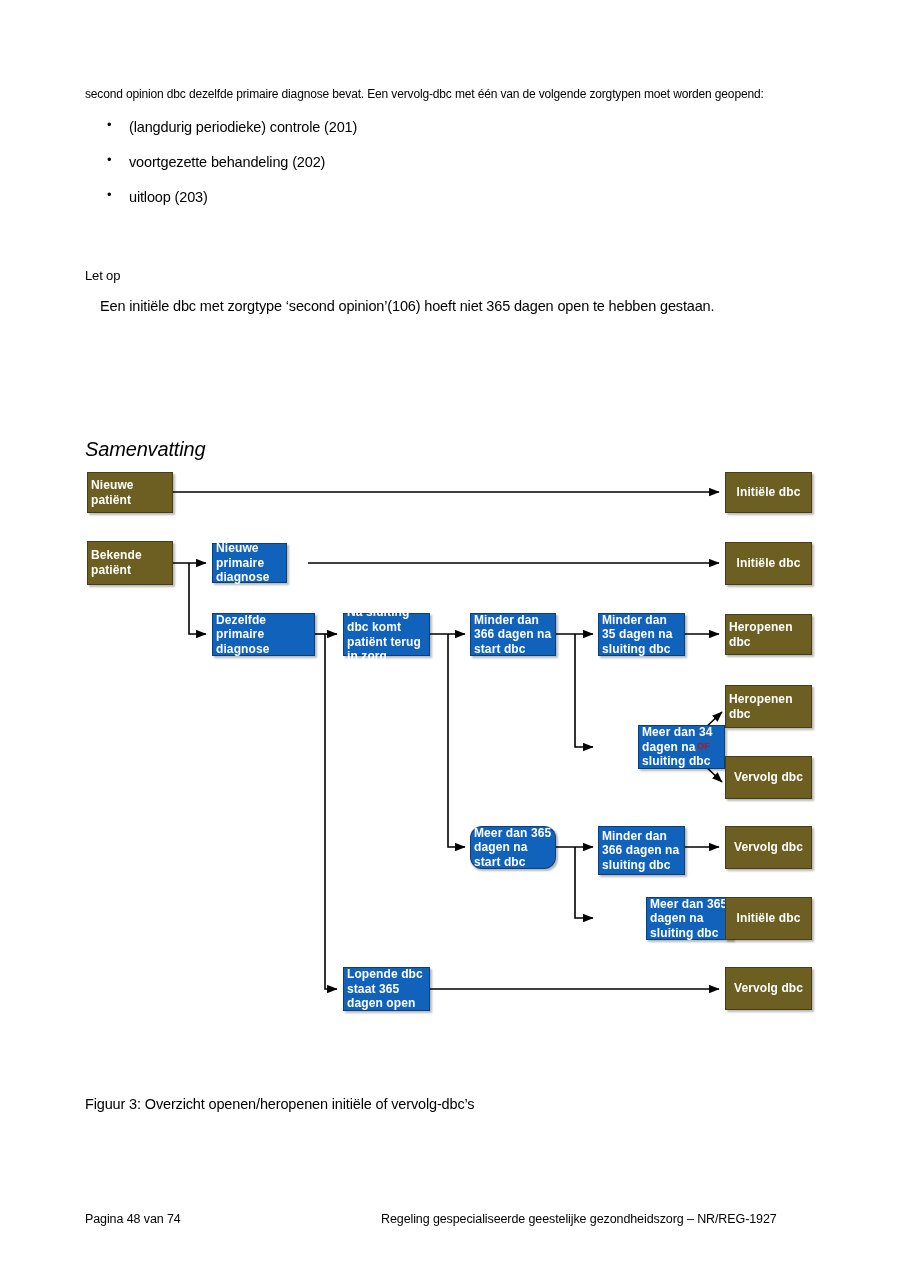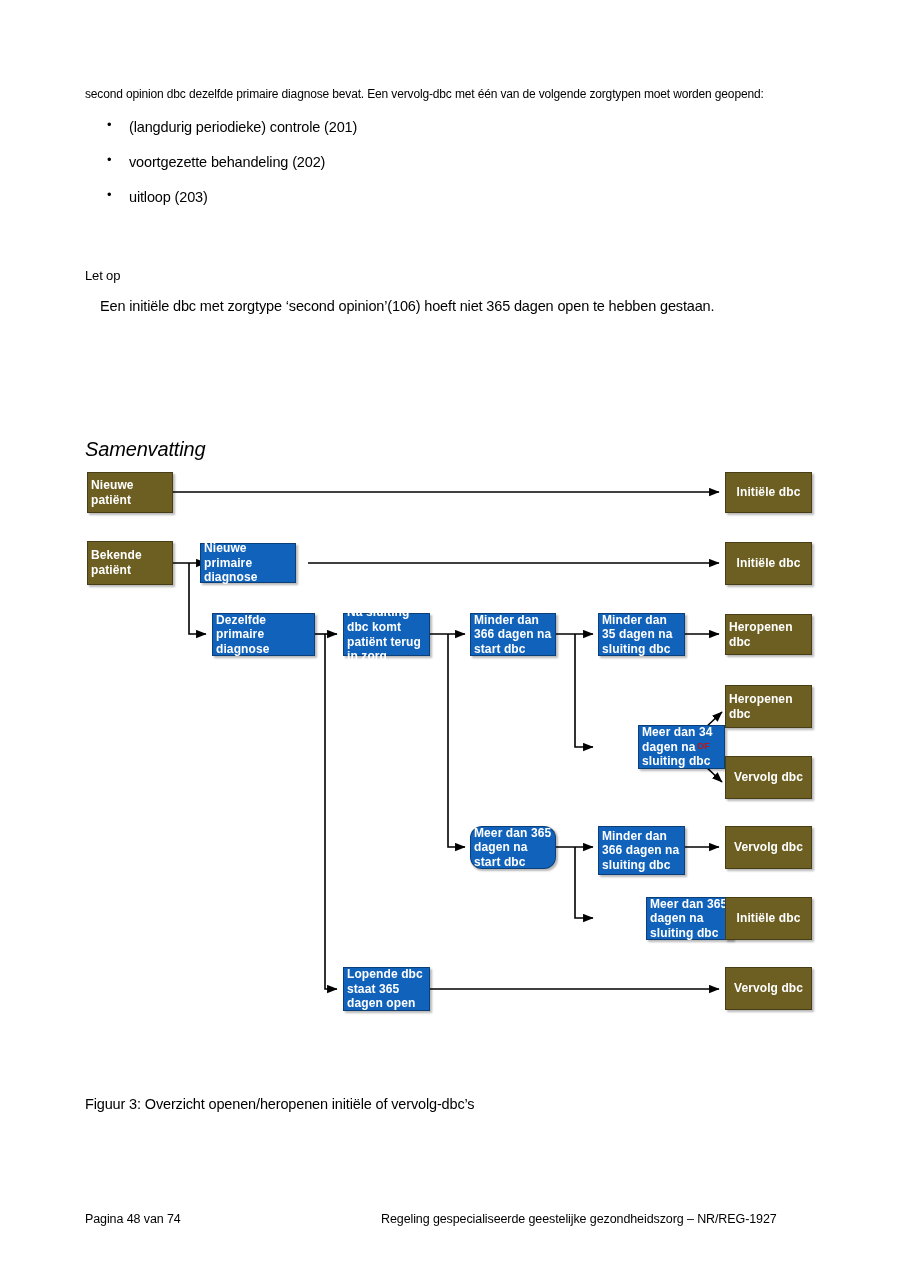--- a/index.html
+++ b/index.html
@@ -209,21 +209,21 @@
       <path d="M685,747 L722,782"></path>
     </g>
   </svg>
 
   <div class="node brown" style="left:87px;  top:472px;  width:86px;  height:41px;">Nieuwe patiënt</div>
 
   <div class="node brown" style="left:725px; top:472px;  width:87px;  height:41px;">Initiële dbc</div>
 
   <div class="node brown" style="left:87px;  top:541px;  width:86px;  height:44px;">Bekende patiënt</div>
 
-  <div class="node blue" style="left:200px; top:543px;  width:96px;  height:40px;">Nieuwe primaire diagnose</div>
+  <div class="node blue" style="left:212px; top:543px;  width:75px;  height:40px;">Nieuwe primaire diagnose</div>
 
   <div class="node brown" style="left:725px; top:542px;  width:87px;  height:43px;">Initiële dbc</div>
 
   <div class="node blue" style="left:212px; top:613px;  width:103px;  height:43px;">Dezelfde primaire diagnose</div>
 
   <div class="node blue" style="left:343px; top:613px;  width:87px;  height:43px;">Na sluiting dbc komt patiënt terug in zorg</div>
 
   <div class="node blue" style="left:470px; top:613px;  width:86px;  height:43px;">Minder dan 366 dagen na start dbc</div>
 
   <div class="node blue" style="left:598px; top:613px;  width:87px;  height:43px;">Minder dan 35 dagen na sluiting dbc</div>

